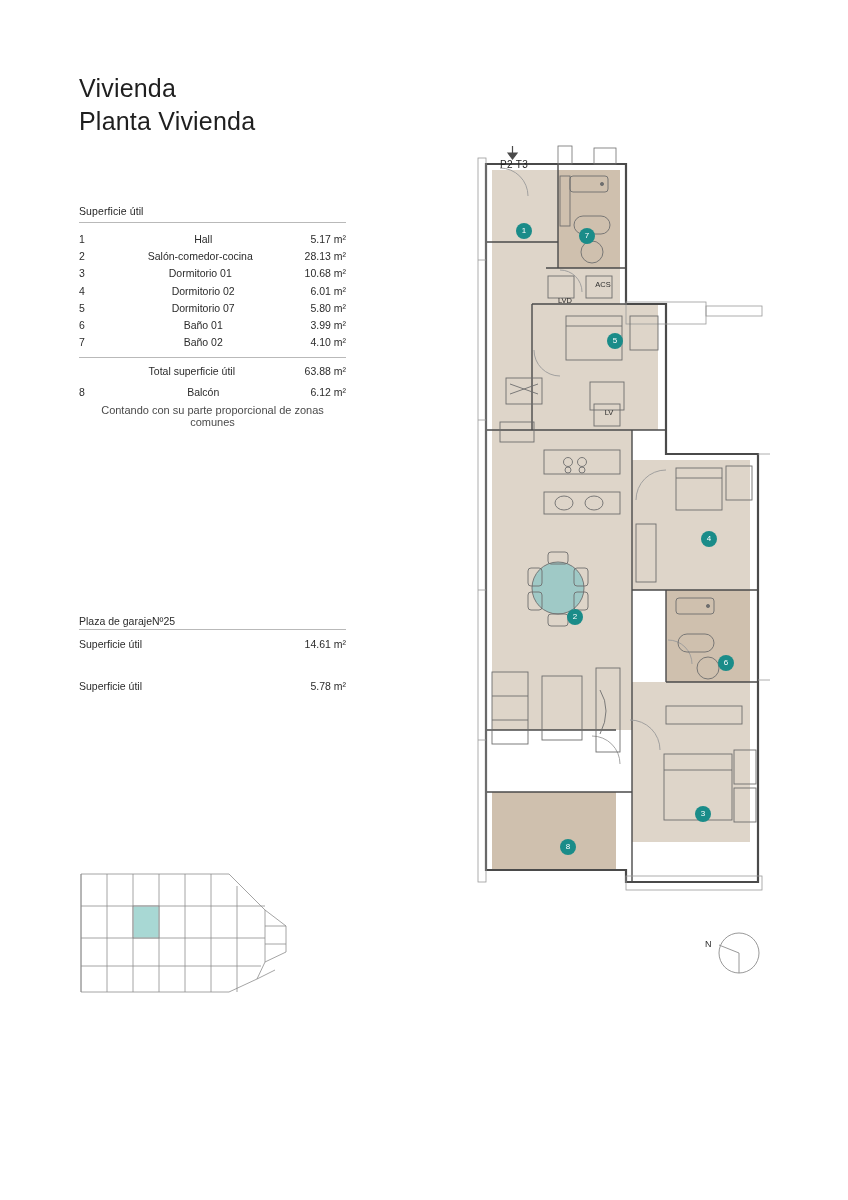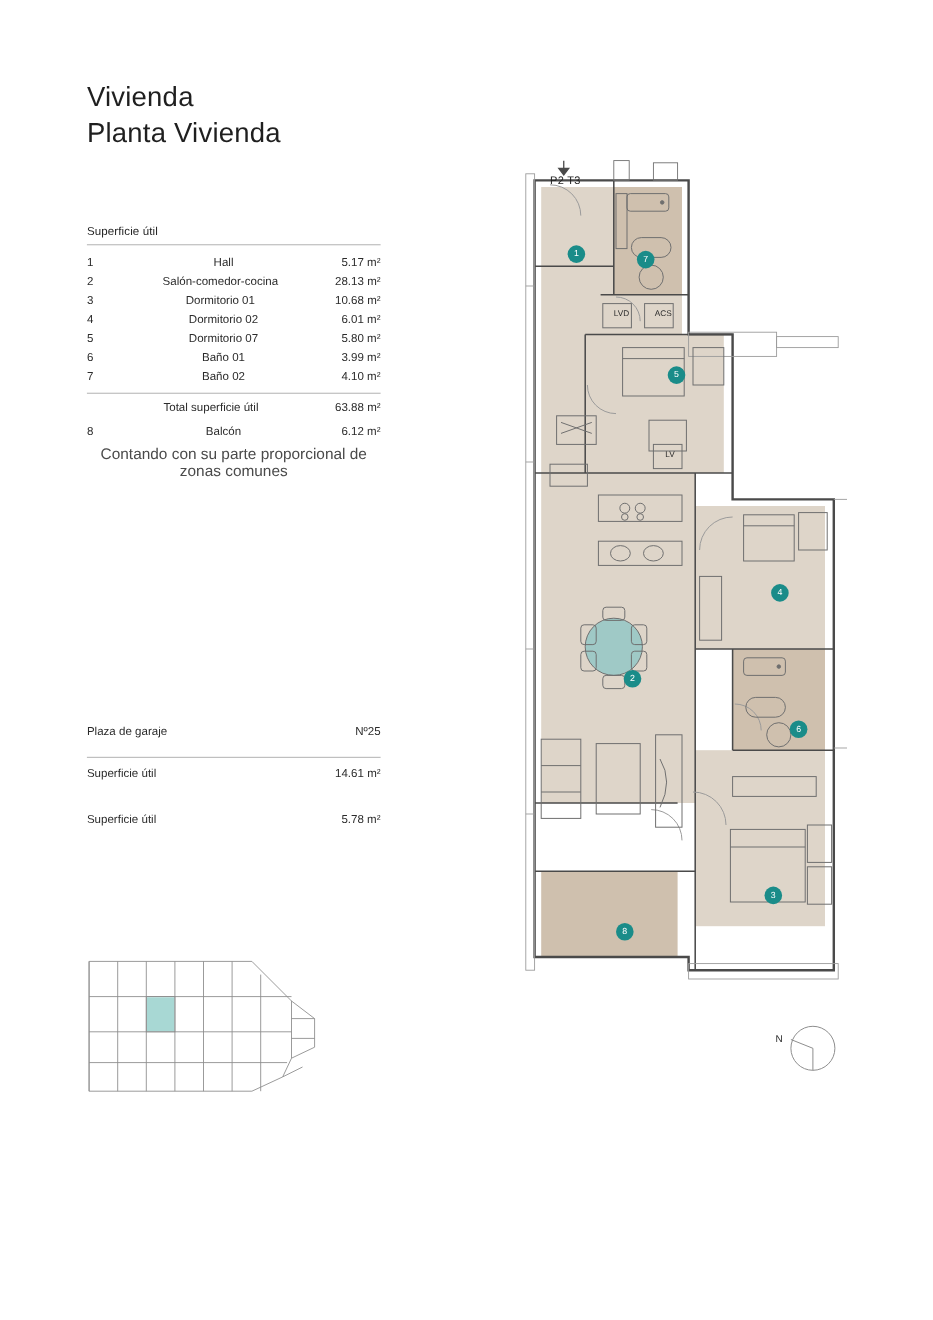--- a/index.html
+++ b/index.html
@@ -71,45 +71,44 @@
   }
   .row.total {
     padding-top: 7px;
     margin-top: 9px;
     border-top: 1px solid #b9b9b9;
   }
   .row.total .label {
     padding-left: 0;
   }
   .row.subtle-note {
-    font-size: 14px;
+    font-size: 11px;
     color: #4a4a4a;
     padding-top: 6px;
   }
   .row.construida {
     padding-top: 7px;
     margin-top: 9px;
     border-top: 1px solid #b9b9b9;
   }
 
   
   .extras {
     position: absolute;
     left: 79px;
     top: 615px;
     width: 267px;
   }
   .extra-head {
     display: flex;
-    justify-content: space-between;
+    justify-content: flex-start;
     align-items: baseline;
     font-size: 10.5px;
-    padding-bottom: 17px;
+    padding-bottom: 2px;
     border-bottom: 1px solid #b9b9b9;
-    margin-top: 44px;
   }
   .extra-row {
     display: flex;
     justify-content: space-between;
     align-items: baseline;
     font-size: 10.5px;
     padding-top: 8px;
   }
   .extra-gap { height: 22px; }
 
@@ -542,21 +541,21 @@
     <div class="marker" style="left:46px; top:103px;">1</div>
     <div class="marker" style="left:109px; top:108px;">7</div>
     <div class="marker" style="left:137px; top:213px;">5</div>
     <div class="marker" style="left:231px; top:411px;">4</div>
     <div class="marker" style="left:97px; top:489px;">2</div>
     <div class="marker" style="left:248px; top:535px;">6</div>
     <div class="marker" style="left:225px; top:686px;">3</div>
     <div class="marker" style="left:90px; top:719px;">8</div>
 
     
-    <div class="appliance-label" style="left:82px; top:160px; width:26px;">LVD</div>
+    <div class="appliance-label" style="left:82px; top:176px; width:26px;">LVD</div>
     <div class="appliance-label" style="left:120px; top:160px; width:26px;">ACS</div>
     <div class="appliance-label" style="left:128px; top:288px; width:22px;text-align:center;">LV</div>
   </div>
 
   <div class="compass">
     <span class="n">N</span>
     <svg width="60" height="56" viewBox="0 0 60 56">
       <circle cx="34" cy="28" r="20" fill="none" stroke="#8d8d8d" stroke-width="0.9"></circle>
       <line x1="34" y1="28" x2="14" y2="20" stroke="#8d8d8d" stroke-width="0.9"></line>
       <line x1="34" y1="28" x2="34" y2="48" stroke="#8d8d8d" stroke-width="0.9"></line>

